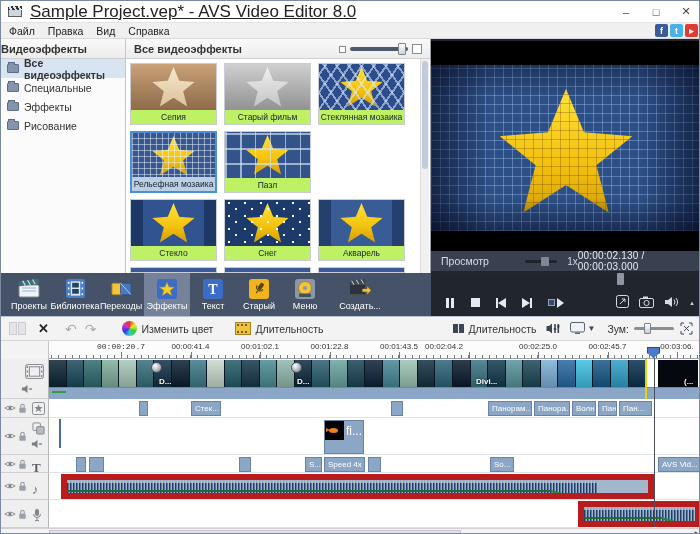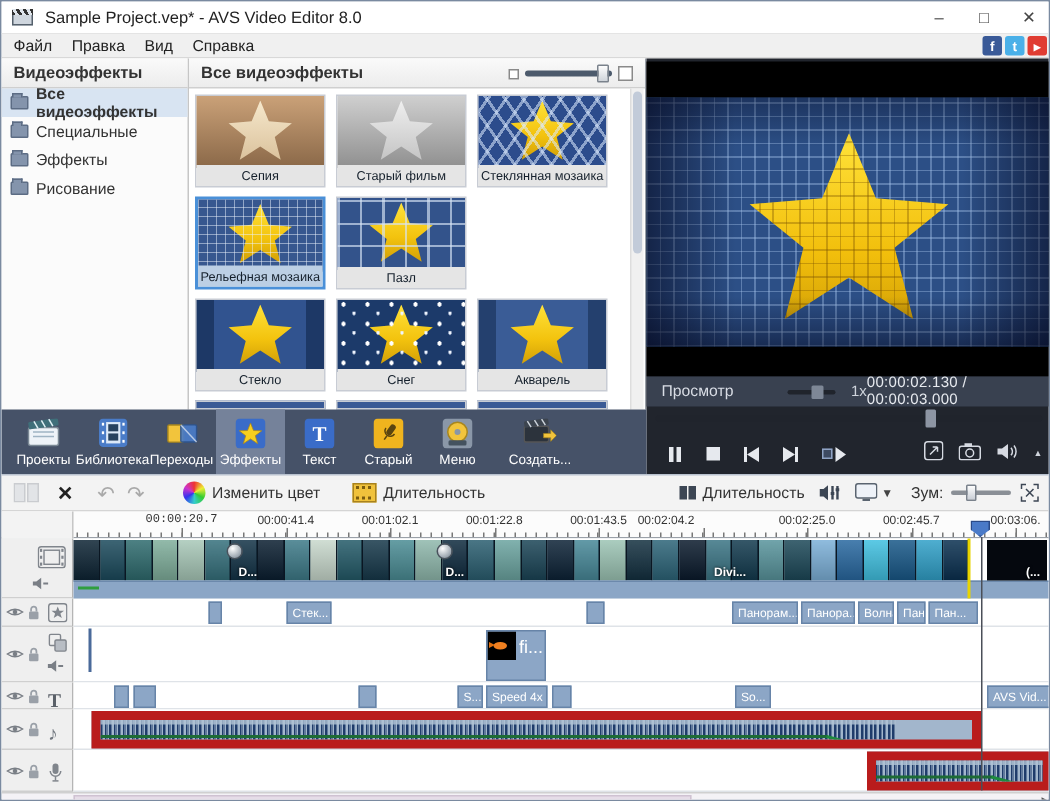--- a/index.html
+++ b/index.html
@@ -7,58 +7,58 @@
        font-family:"Liberation Sans",sans-serif;border:1px solid #7a8aa0;box-sizing:border-box;
        -webkit-user-select:none;user-select:none;}
   #app *{box-sizing:border-box;}
 
   
   #titlebar{position:absolute;left:0;top:0;width:700px;height:22px;background:#ffffff;
             border-bottom:1px solid #e4e4e4;display:flex;align-items:center;}
   #app-icon{width:14px;height:11px;margin-left:7px;background:#cfd6de;border:1px solid #55606c;position:relative;}
   #app-icon:before{content:"";position:absolute;left:-1px;top:-1px;width:14px;height:4px;
             background:repeating-linear-gradient(60deg,#333 0 2px,#dfe5ec 2px 4px);}
-  #title-text{font-size:11px;color:#222;margin-left:8px;}
+  #title-text{font-size:17px;color:#222;margin-left:8px;text-decoration:underline;}
   #win-controls{margin-left:auto;display:flex;height:100%;}
   .win-btn{width:30px;height:100%;display:flex;align-items:center;justify-content:center;
            font-size:11px;color:#444;}
   
   #menubar{position:absolute;left:0;top:22px;width:700px;height:16px;background:#f0f0f0;
            display:flex;align-items:center;border-bottom:1px solid #d8d8d8;}
   #menu-items{display:flex;gap:13px;margin-left:8px;}
   .menu-item{font-size:10.5px;color:#222;}
   #social{margin-left:auto;display:flex;gap:2px;margin-right:3px;}
   .social-icon{width:13px;height:13px;border-radius:2px;color:#fff;font-size:9px;font-weight:bold;
                display:flex;align-items:center;justify-content:center;}
 
   
   #tree{position:absolute;left:0;top:38px;width:125px;height:234px;background:#fbfbfb;
         border-right:1px solid #c6c6c6;}
   .panel-header{height:20px;background:linear-gradient(#fafafa,#ececec);border-bottom:1px solid #cfcfcf;
-        font-size:11px;font-weight:bold;color:#333;display:flex;align-items:center;padding-left:8px;}
+        font-size:11px;font-weight:bold;color:#333;display:flex;align-items:center;}
   .tree-item{height:19px;display:flex;align-items:center;padding-left:6px;font-size:10.5px;color:#333;}
   .tree-item.selected{background:#d8e4f2;font-weight:bold;}
   .folder-icon{width:12px;height:9px;background:#8494ac;border:1px solid #5c6c84;border-radius:1px;
         margin-right:5px;position:relative;flex:none;}
   .folder-icon:before{content:"";position:absolute;left:0;top:-3px;width:5px;height:2px;background:#8494ac;border:1px solid #5c6c84;border-bottom:none;}
 
   
   #fxpanel{position:absolute;left:125px;top:38px;width:305px;height:234px;background:#ffffff;
         border-right:1px solid #9aa0a8;}
   #fxpanel .panel-header{padding-left:8px;position:relative;}
   #size-slider{position:absolute;right:8px;top:5px;display:flex;align-items:center;gap:4px;}
   .sq-small{width:7px;height:7px;border:1px solid #8a8a8a;background:#fff;}
   .sq-big{width:10px;height:10px;border:1px solid #8a8a8a;background:#fff;}
   #size-track{width:58px;height:4px;background:#4c5a6c;border-radius:2px;position:relative;}
   #size-handle{position:absolute;right:2px;top:-4px;width:8px;height:12px;background:linear-gradient(#fdfdfd,#cfd4da);border:1px solid #7a828c;border-radius:1px;}
   #fx-grid{position:absolute;left:0;top:20px;width:296px;height:214px;overflow:hidden;}
   .tile{position:absolute;width:87px;height:62px;border:1px solid #c8ccd4;}
   .tile-selected{border:2px solid #4a90d8;}
   .tile-img{position:absolute;left:0;top:0;right:0;height:48px;overflow:hidden;}
-  .tile-caption{position:absolute;left:0;bottom:0;right:0;height:14px;background:#e5e5e5;
+  .tile-caption{position:absolute;left:0;bottom:0;right:0;height:14px;background:#bef264;
         font-size:8.5px;color:#15202c;display:flex;align-items:center;justify-content:center;white-space:nowrap;}
   .tile-selected .tile-caption{background:#bccfe4;}
   .star{position:absolute;left:50%;top:50%;transform:translate(-50%,-50%);
         clip-path:polygon(50% 0%,63% 33%,98% 36%,72% 58%,81% 94%,50% 73%,19% 94%,28% 58%,2% 36%,37% 33%);
         background:linear-gradient(180deg,#ffe23a,#f3c30e 55%,#cd9a06);width:44px;height:42px;}
   .v-sepia{background:linear-gradient(180deg,#caa178,#8a6848);}
   .v-sepia .star{background:linear-gradient(180deg,#f6e8cc,#d9c09a);}
   .v-oldfilm{background:linear-gradient(180deg,#cfcfcf,#8f8f8f);}
   .v-oldfilm .star{background:linear-gradient(180deg,#efefef,#c2c2c2);}
   .v-glassmosaic{background:#2c4c8c;}

